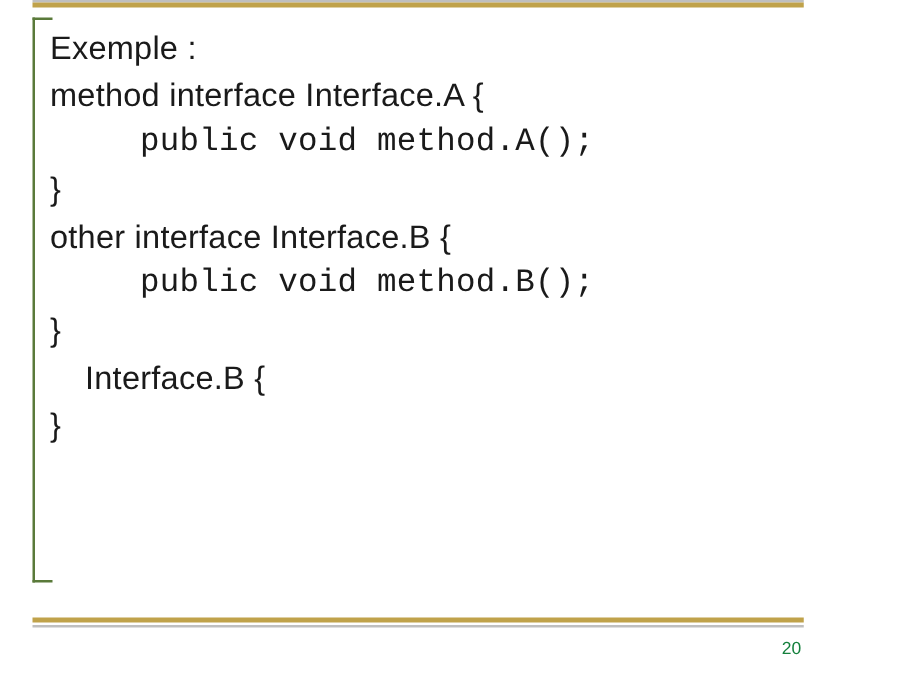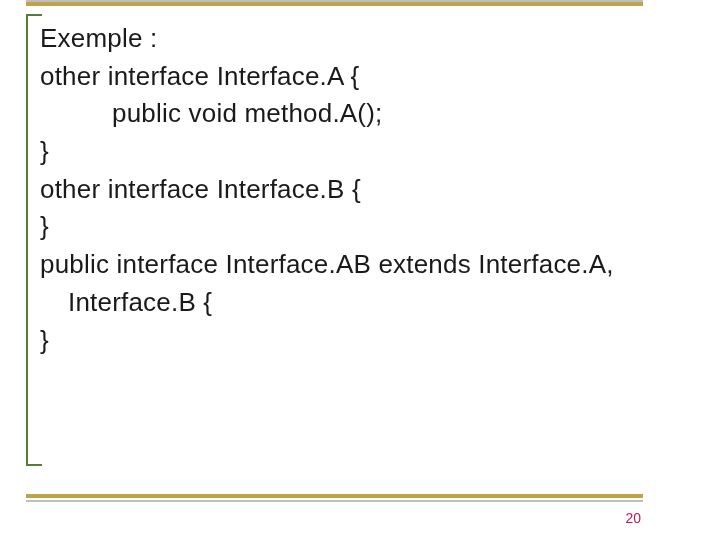--- a/index.html
+++ b/index.html
@@ -88,52 +88,52 @@
   .content {
     position: absolute;
     left: 40px;
     top: 20px;
     right: 30px;
     font-size: 26px;
     line-height: 1.45;
     letter-spacing: 0.2px;
     color: #1a1a1a;
   }
-  .content .indent1 { padding-left: 72px; }
+  .content .indent1 { padding-left: 72px; font-family: Liberation Mono, monospace; }
   .content .indent-cont { padding-left: 28px; }
   .pagenum {
     position: absolute;
     right: 18px;
     bottom: 14px;
     font-size: 14px;
-    color: #be185d;
+    color: #15803d;
   }
 </style>
 </head>
 <body>
 
 <div class="canvas">
 
   <div class="top-rule-thin"></div>
   <div class="top-rule-gold"></div>
 
   <div class="left-bracket">
     <div class="v"></div>
     <div class="ht"></div>
     <div class="hb"></div>
   </div>
 
   <div class="content">
     <div>Exemple :</div>
-    <div>other interface Interface.A {</div>
+    <div>method interface Interface.A {</div>
     <div class="indent1">public void method.A();</div>
     <div>}</div>
     <div>other interface Interface.B {</div>
+    <div class="indent1">public void method.B();</div>
     <div>}</div>
-    <div>public interface Interface.AB extends Interface.A,</div>
     <div class="indent-cont">Interface.B {</div>
     <div>}</div>
   </div>
 
   <div class="bottom-rule-gold"></div>
   <div class="bottom-rule-thin"></div>
 
   <div class="pagenum">20</div>
 </div>
 

